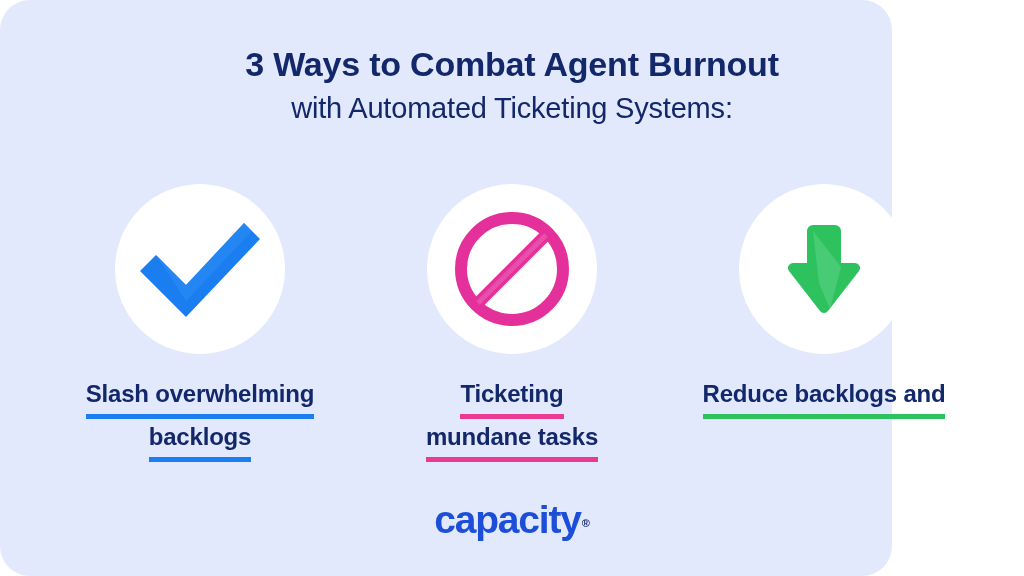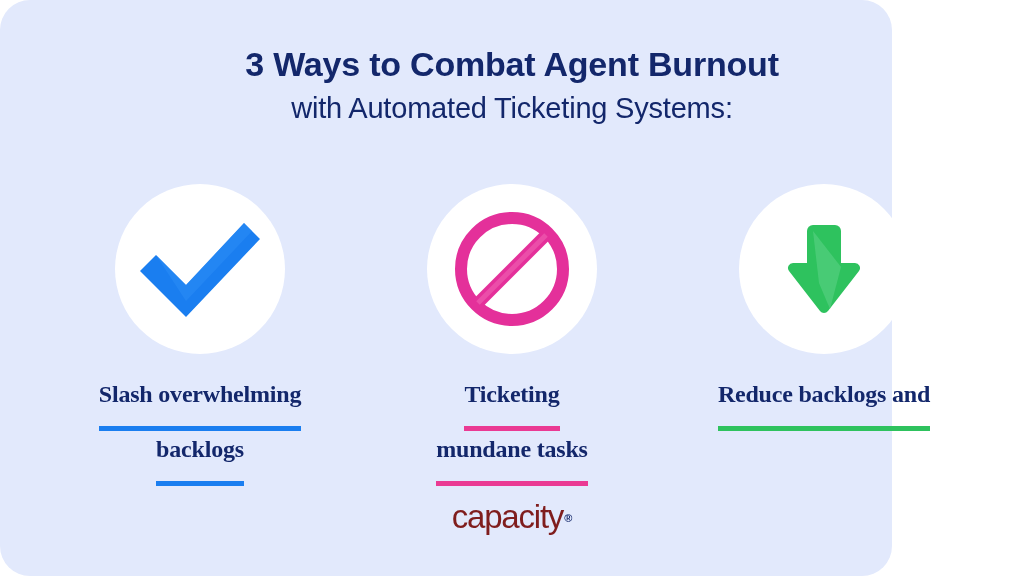--- a/index.html
+++ b/index.html
@@ -82,41 +82,40 @@
     margin-top: 22px;
     text-align: center;
     font-size: 24px;
     font-weight: bold;
     color: #13276b;
     line-height: 36px;
     letter-spacing: -0.2px;
   }
   .caption .cap-line {
     display: inline-block;
-    padding-bottom: 14px;
+    padding-bottom: 2px;
     border-bottom-style: solid;
     border-bottom-width: 5px;
-    font-family: Liberation Serif, serif;
   }
   .caption-blue .cap-line  { border-bottom-color: #1a7ef0; }
   .caption-pink .cap-line  { border-bottom-color: #ea3a93; }
   .caption-green .cap-line { border-bottom-color: #2ec25e; }
 
   
   #logo-block {
     position: absolute;
     left: 0;
     top: 498px;
     width: 1024px;
     text-align: center;
   }
   #logo-wordmark {
-    font-size: 33px;
-    font-weight: normal;
-    color: #7f1d1d;
+    font-size: 39px;
+    font-weight: bold;
+    color: #1d4ed8;
     letter-spacing: -1.2px;
   }
   #logo-reg {
     font-size: 11px;
     font-weight: bold;
     color: #13276b;
     vertical-align: super;
     margin-left: 1px;
   }
 </style>

